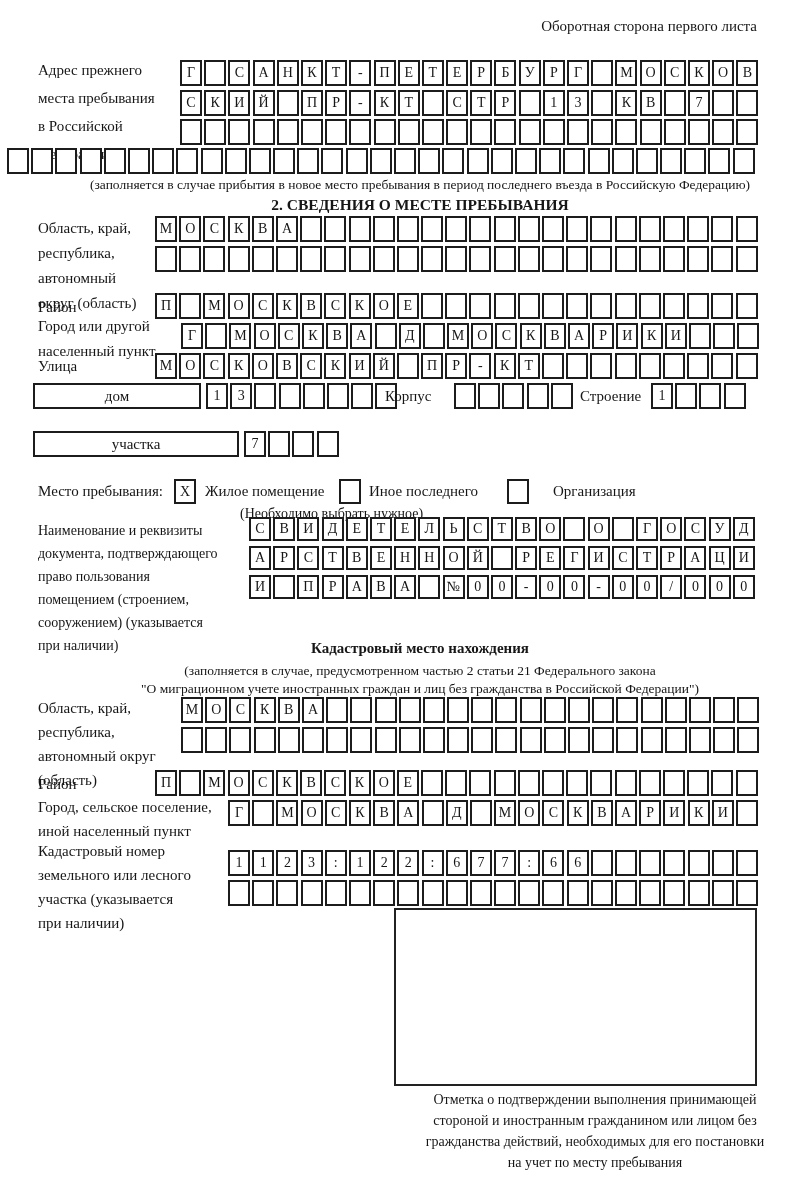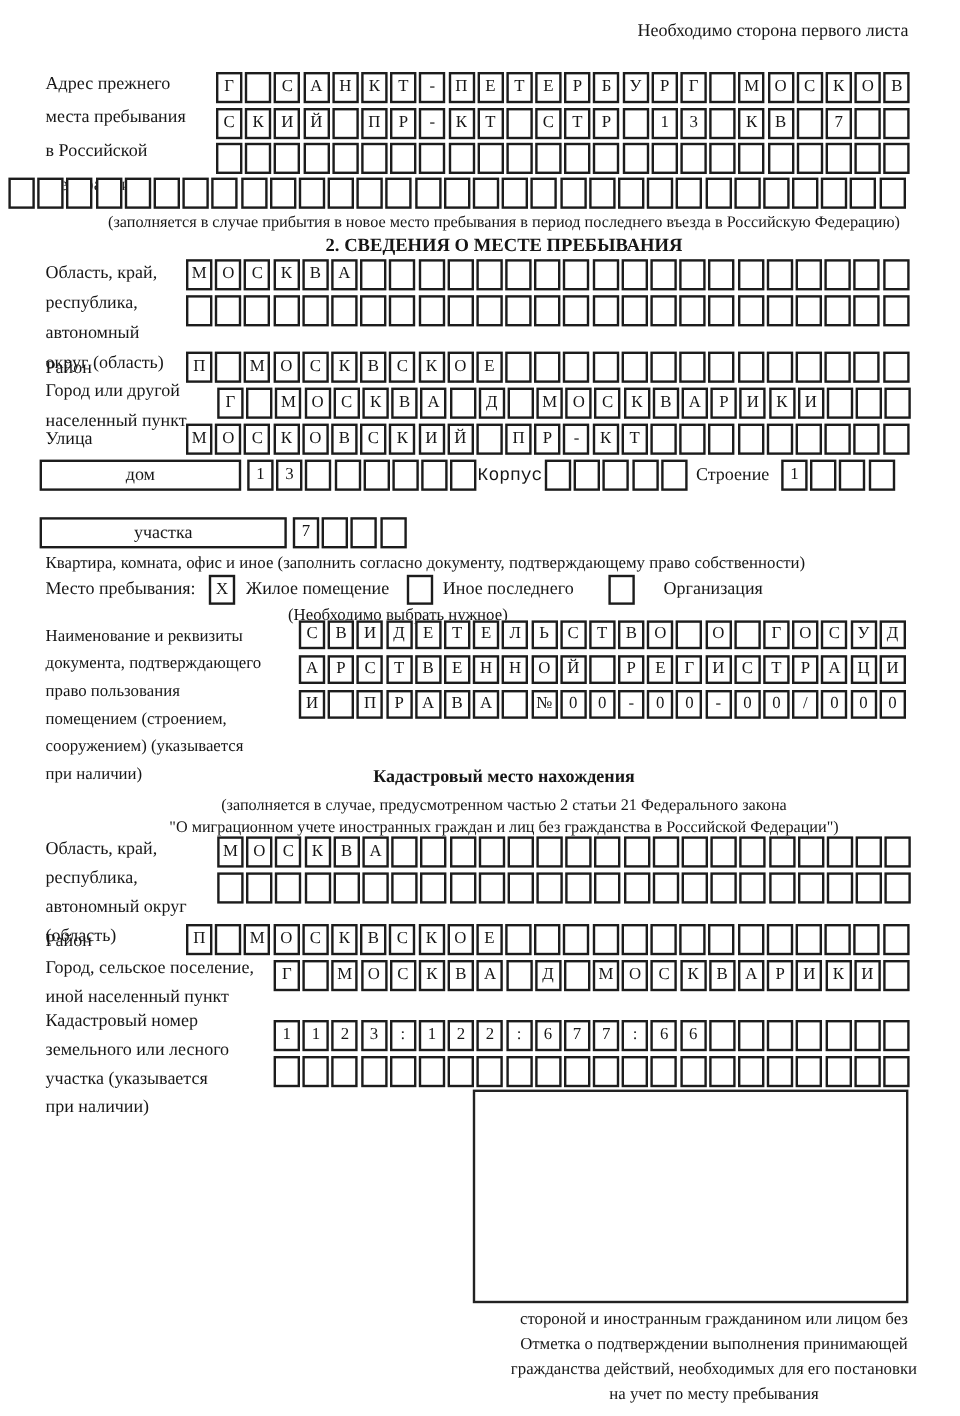--- a/index.html
+++ b/index.html
@@ -20,21 +20,21 @@
   .ckcell{position:absolute;width:22px;height:25px;box-sizing:border-box;border:2px solid #1c1c1c;
         display:flex;align-items:center;justify-content:center;font-size:14px;background:#fff;}
   .stampbox{position:absolute;box-sizing:border-box;border:2px solid #222;background:#fff;}
   .ctr{text-align:center;padding-left:20px;}
 </style>
 </head>
 <body>
 
 <div id="page">
 
-  <div class="abs lab" style="top:18px;right:43px;">Необходимо сторона первого листа</div>
+  <div class="abs lab" style="top:18px;right:43px;">Оборотная сторона первого листа</div>
 
   <div class="abs" style="left:38px;top:62px;">
     <div class="lab" style="margin-bottom:11px;">Адрес прежнего</div>
     <div class="lab" style="margin-bottom:11px;">места пребывания</div>
     <div class="lab" style="margin-bottom:11px;">в Российской</div>
     <div class="lab">Федерации</div>
   </div>
   <div class="cellrow" style="left:180px;top:60px;">
       <span class="cell">Г</span>
       <span class="cell"></span>
@@ -304,21 +304,21 @@
   <div class="cellrow" style="left:206px;top:383px;">
       <span class="cell">1</span>
       <span class="cell">3</span>
       <span class="cell"></span>
       <span class="cell"></span>
       <span class="cell"></span>
       <span class="cell"></span>
       <span class="cell"></span>
       <span class="cell"></span>
     </div>
-  <div class="abs lab" style="left:398px;top:388px;font-family:Liberation Mono, monospace;">Корпус</div>
+  <div class="abs lab" style="left:385px;top:388px;">Корпус</div>
   <div class="cellrow" style="left:454px;top:383px;">
       <span class="cell"></span>
       <span class="cell"></span>
       <span class="cell"></span>
       <span class="cell"></span>
       <span class="cell"></span>
     </div>
   <div class="abs lab" style="left:580px;top:388px;">Строение</div>
   <div class="cellrow" style="left:651px;top:383px;">
       <span class="cell">1</span>
@@ -327,21 +327,20 @@
       <span class="cell"></span>
     </div>
 
   <div class="widebox" style="left:33px;top:431px;width:206px;">участка</div>
   <div class="cellrow" style="left:244px;top:431px;">
       <span class="cell">7</span>
       <span class="cell"></span>
       <span class="cell"></span>
       <span class="cell"></span>
     </div>
-  <div class="abs cap14" style="left:38px;top:462px;">Квартира, комната, офис и иное (заполнить согласно документу, подтверждающему право собственности)</div>
 
   <div class="abs lab" style="left:38px;top:483px;">Место пребывания:</div>
   <div class="ckcell" style="left:174px;top:479px;">X</div>
   <div class="abs lab" style="left:205px;top:483px;">Жилое помещение</div>
   <div class="ckcell" style="left:339px;top:479px;"></div>
   <div class="abs lab" style="left:369px;top:483px;">Иное последнего</div>
   <div class="ckcell" style="left:507px;top:479px;"></div>
   <div class="abs lab" style="left:553px;top:483px;">Организация</div>
   <div class="abs cap14" style="left:240px;top:506px;">(Необходимо выбрать нужное)</div>
 
@@ -594,19 +593,19 @@
       <span class="cell"></span>
       <span class="cell"></span>
       <span class="cell"></span>
       <span class="cell"></span>
       <span class="cell"></span>
       <span class="cell"></span>
     </div>
 
   <div class="stampbox" style="left:394px;top:908px;width:363px;height:178px;"></div>
   <div class="abs ctr" style="left:380px;top:1092px;width:390px;">
+    <div class="cap14" style="margin-bottom:5px;">Отметка о подтверждении выполнения принимающей</div>
     <div class="cap14" style="margin-bottom:5px;">стороной и иностранным гражданином или лицом без</div>
-    <div class="cap14" style="margin-bottom:5px;">Отметка о подтверждении выполнения принимающей</div>
     <div class="cap14" style="margin-bottom:5px;">гражданства действий, необходимых для его постановки</div>
     <div class="cap14">на учет по месту пребывания</div>
   </div>
 
 </div>
 
 </body></html>

